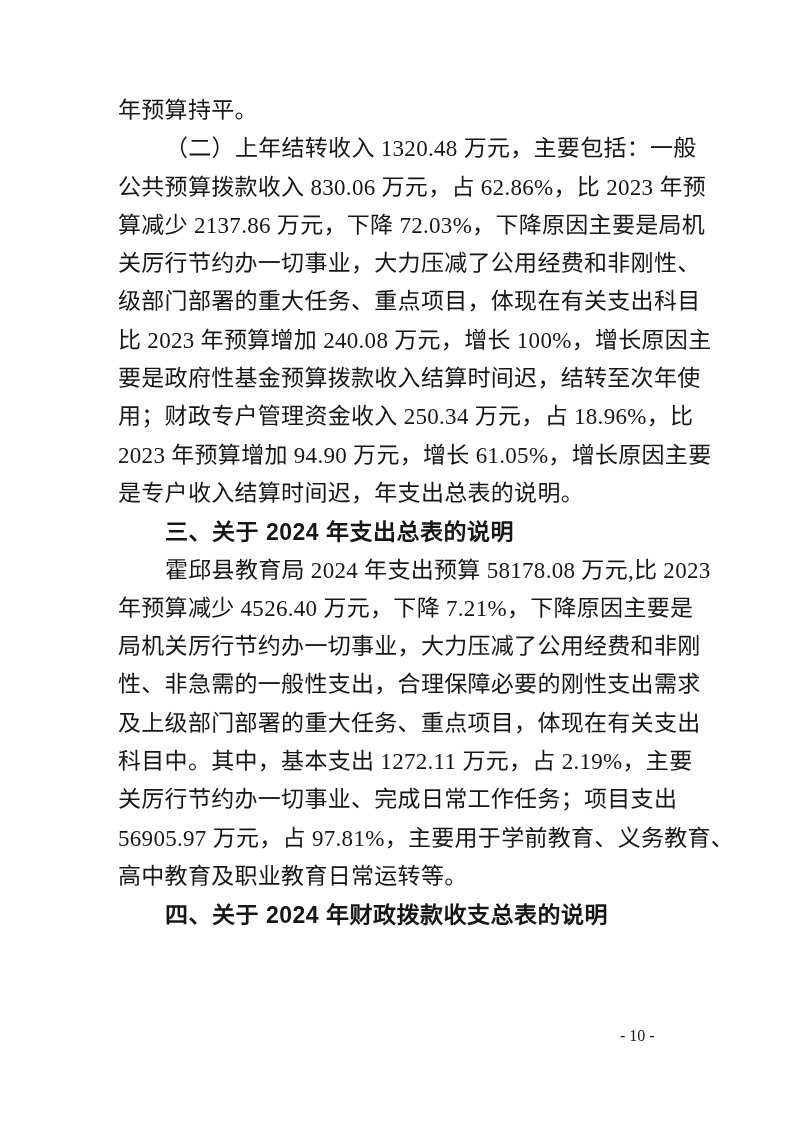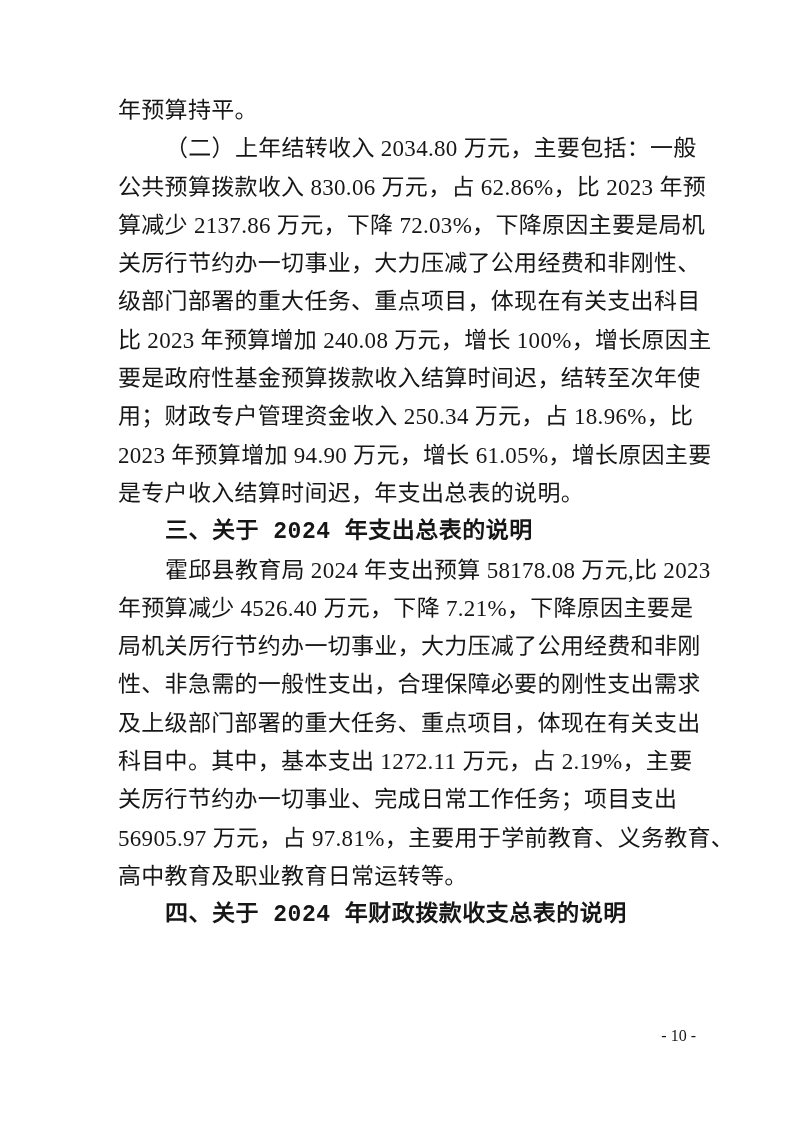--- a/index.html
+++ b/index.html
@@ -29,42 +29,42 @@
     letter-spacing: 0.3px;
   }
   .just {
     text-align: justify;
     text-align-last: justify;
   }
   .indent {
     text-indent: 47px;
   }
   .heading {
-    font-family: Liberation Mono, monospace;
+    font-family: Liberation Sans, sans-serif;
     font-weight: 700;
     letter-spacing: 0.5px;
   }
   .page-number {
     position: absolute;
     top: 1026px;
     left: 620px;
     width: 76px;
-    text-align: right;
+    text-align: left;
     font-size: 16px;
     line-height: 20px;
     color: #161616;
   }
 </style>
 </head>
 <body>
 
 <div class="page">
   <div class="text-block">
     <div class="line">年预算持平。</div>
-    <div class="line indent just">（二）上年结转收入 2034.80 万元，主要包括：一般</div>
+    <div class="line indent just">（二）上年结转收入 1320.48 万元，主要包括：一般</div>
     <div class="line just">公共预算拨款收入 830.06 万元，占 62.86%，比 2023 年预</div>
     <div class="line just">算减少 2137.86 万元，下降 72.03%，下降原因主要是局机</div>
     <div class="line just">关厉行节约办一切事业，大力压减了公用经费和非刚性、</div>
     <div class="line just">级部门部署的重大任务、重点项目，体现在有关支出科目</div>
     <div class="line just">比 2023 年预算增加 240.08 万元，增长 100%，增长原因主</div>
     <div class="line just">要是政府性基金预算拨款收入结算时间迟，结转至次年使</div>
     <div class="line just">用；财政专户管理资金收入 250.34 万元，占 18.96%，比</div>
     <div class="line just">2023 年预算增加 94.90 万元，增长 61.05%，增长原因主要</div>
     <div class="line">是专户收入结算时间迟，年支出总表的说明。</div>
     <div class="line heading indent">三、关于 2024 年支出总表的说明</div>

